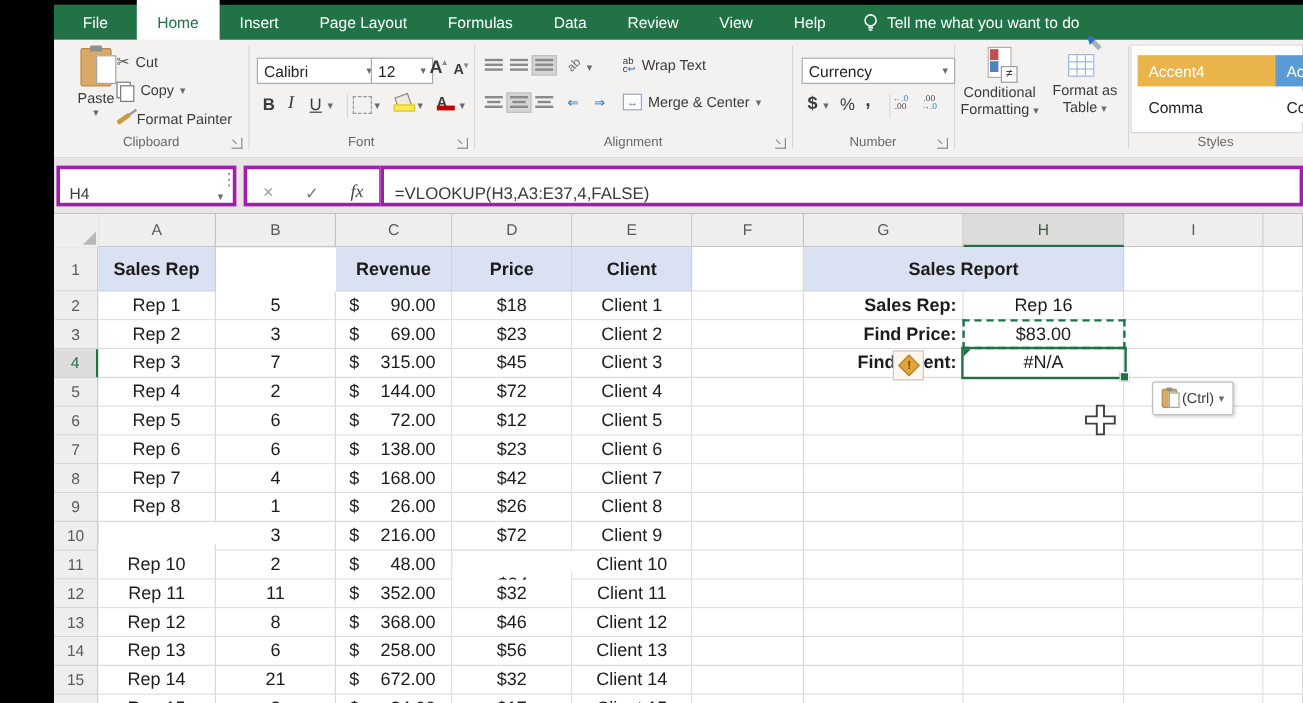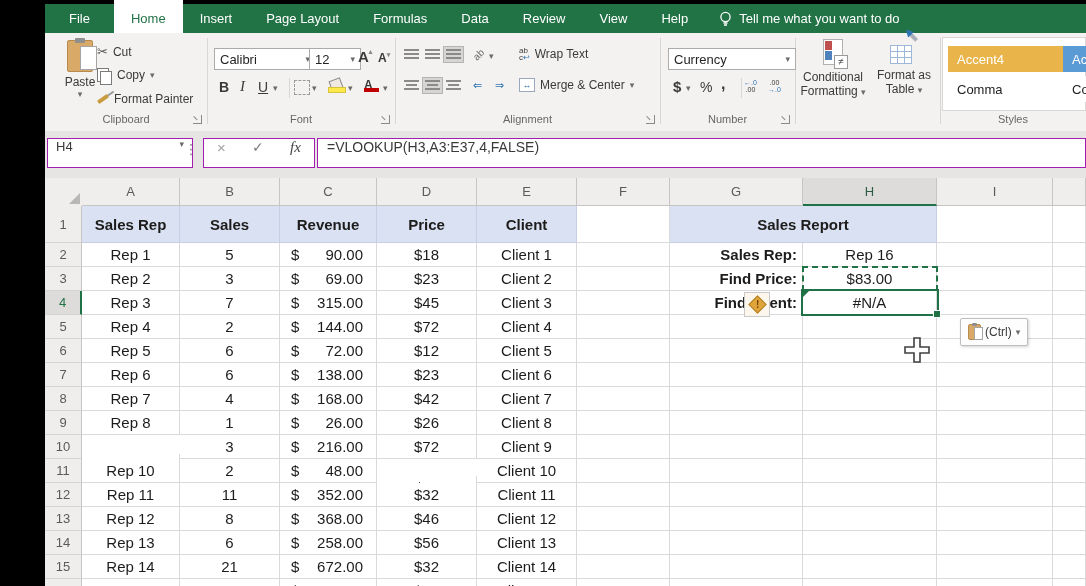--- a/index.html
+++ b/index.html
@@ -96,22 +96,22 @@
     transform-origin:right top;}
   .fatbrush::after{content:"";position:absolute;left:-7px;top:-2px;border:4px solid transparent;
     border-right:7px solid #2e74b5;}
 
   
   .stylepanel{position:absolute;background:#fff;border:1px solid #d8d7d6;}
   .chip{position:absolute;height:26px;display:flex;align-items:center;padding-left:9px;font-size:13px;cursor:pointer;}
 
   
   .fbar{position:absolute;left:45px;top:131px;right:0;height:47px;background:#e6e5e4;}
-  .fbox{position:absolute;top:7px;height:28px;background:#fff;border:1px solid #a21caf;
-    display:flex;align-items:flex-start;font-size:13px;color:#3b3a39;}
+  .fbox{position:absolute;top:7px;height:28px;background:#fff;border:3px solid #a21caf;
+    display:flex;align-items:flex-end;font-size:13px;color:#3b3a39;}
 
   
   .sheet{position:absolute;left:45px;top:178px;width:1041px;height:408px;background:#fff;overflow:hidden;
     font-size:15px;color:#1d1c1b;}
   .corner{position:absolute;left:0;top:0;width:37px;height:28px;background:#efeeed;
     border-right:1px solid #c6c5c4;border-bottom:1px solid #c6c5c4;}
   .corner::after{content:"";position:absolute;right:2px;bottom:2px;border-style:solid;
     border-width:0 0 11px 11px;border-color:transparent transparent #b8b7b6 transparent;}
   .colhdr{position:absolute;top:0;height:28px;background:#efeeed;border-right:1px solid #c6c5c4;
     border-bottom:1px solid #c6c5c4;display:flex;align-items:center;justify-content:center;
@@ -338,21 +338,20 @@
       <div class="rowhdr" style="top: 209px; height: 24px;">8</div>
       <div class="rowhdr" style="top: 233px; height: 24px;">9</div>
       <div class="rowhdr" style="top: 257px; height: 24px;">10</div>
       <div class="rowhdr" style="top: 281px; height: 24px;">11</div>
       <div class="rowhdr" style="top: 305px; height: 24px;">12</div>
       <div class="rowhdr" style="top: 329px; height: 24px;">13</div>
       <div class="rowhdr" style="top: 353px; height: 24px;">14</div>
       <div class="rowhdr" style="top: 377px; height: 24px;">15</div>
       <div class="rowhdr" style="top: 401px; height: 24px;">16</div>
       <div class="cell blue" style="left: 37px; width: 98px; top: 28px; height: 37px;">Sales Rep</div>
-      <div class="cell blue" style="left: 135px; width: 100px; top: 28px; height: 37px;">Sales</div>
       <div class="cell blue" style="left: 235px; width: 97px; top: 28px; height: 37px;">Revenue</div>
       <div class="cell blue" style="left: 332px; width: 100px; top: 28px; height: 37px;">Price</div>
       <div class="cell blue" style="left: 432px; width: 100px; top: 28px; height: 37px;">Client</div>
       <div class="cell" style="left: 532px; width: 93px; top: 28px; height: 37px;"></div>
       <div class="cell blue" style="left: 625px; width: 267px; top: 28px; height: 37px;">Sales Report</div>
       <div class="cell" style="left: 892px; width: 116px; top: 28px; height: 37px;"></div>
       <div class="cell" style="left: 1008px; width: 33px; top: 28px; height: 37px;"></div>
       <div class="cell" style="left: 37px; width: 98px; top: 65px; height: 24px;">Rep 1</div>
       <div class="cell" style="left: 135px; width: 100px; top: 65px; height: 24px;">5</div>
       <div class="cell acct" style="left: 235px; width: 97px; top: 65px; height: 24px;">

